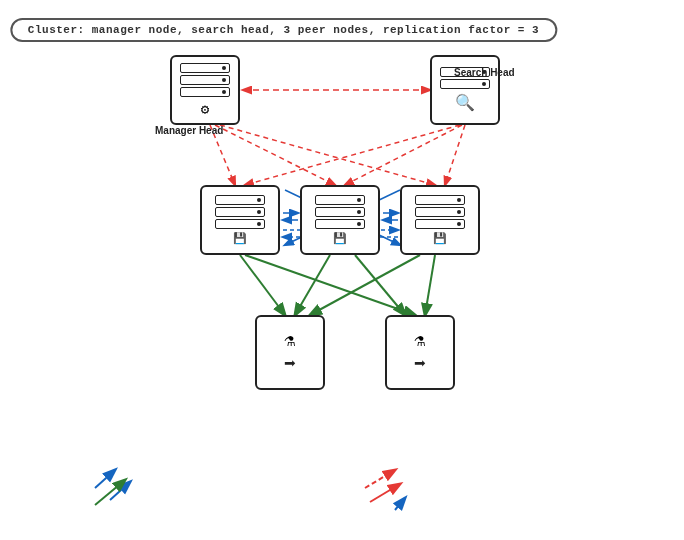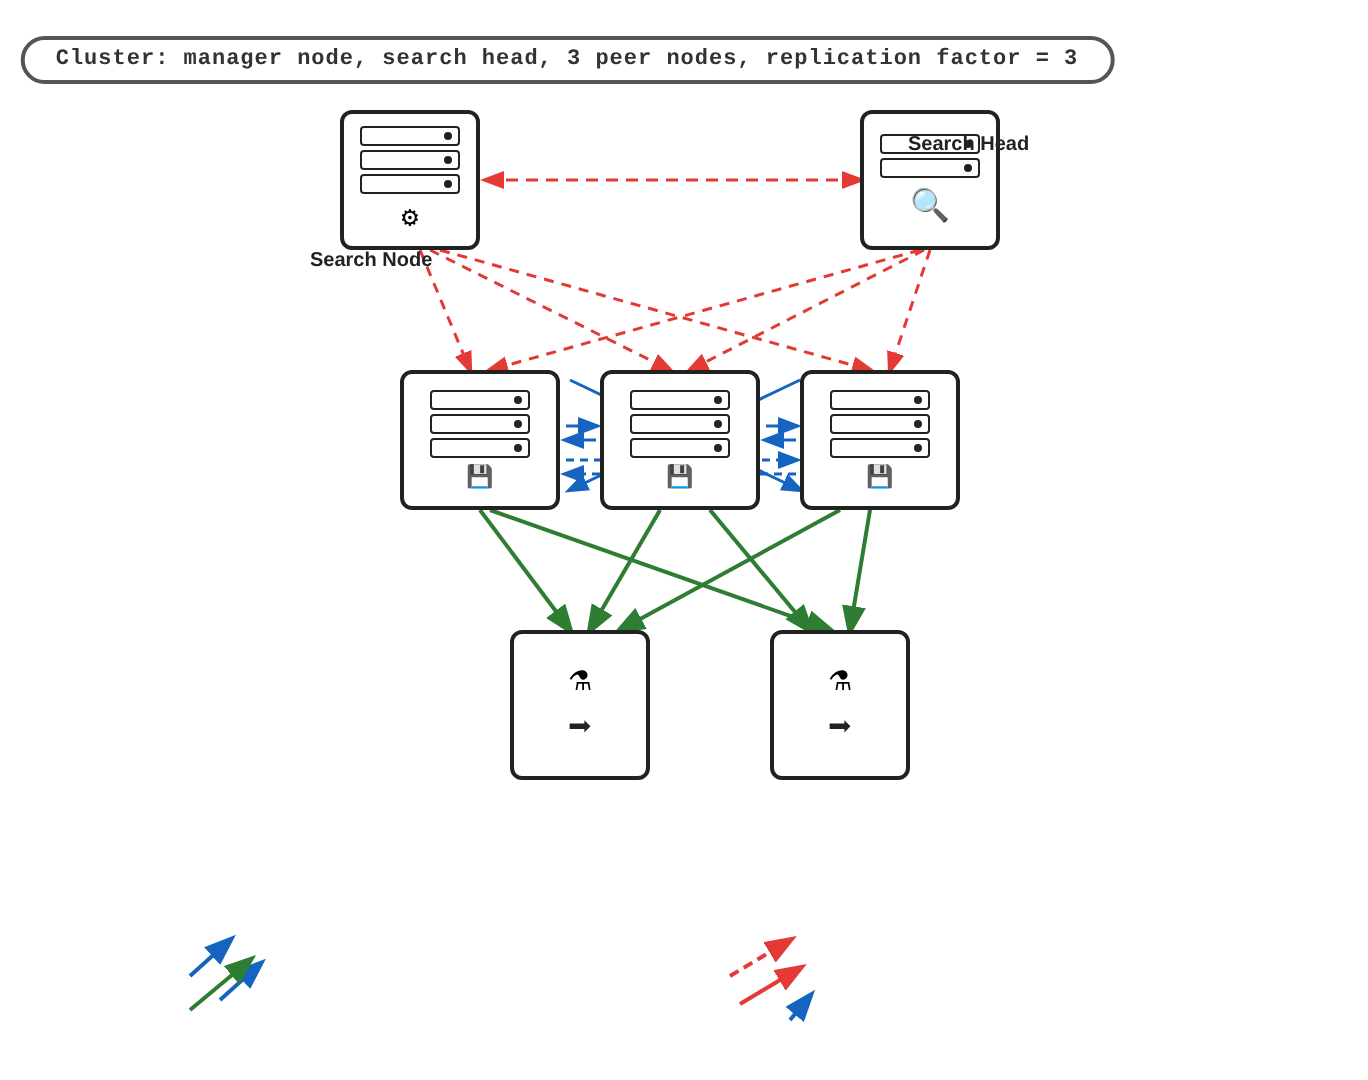--- a/index.html
+++ b/index.html
@@ -233,21 +233,21 @@
       <div class="server-row">
           <div class="server-dot"></div>
         </div>
       <div class="server-row">
           <div class="server-dot"></div>
         </div>
 
       <div style="font-size:14px; margin-top:2px;">⚙</div>
     </div>
   </div>
-  <div class="node-label manager-label">Search Node</div>
+  <div class="node-label manager-label">Manager Head</div>
 
   <div class="node-box search-head">
     <div class="server-stack">
       <div class="server-row">
           <div class="server-dot"></div>
         </div>
       <div class="server-row">
           <div class="server-dot"></div>
         </div>
       <div style="font-size:16px; margin-top:2px;">🔍</div>

